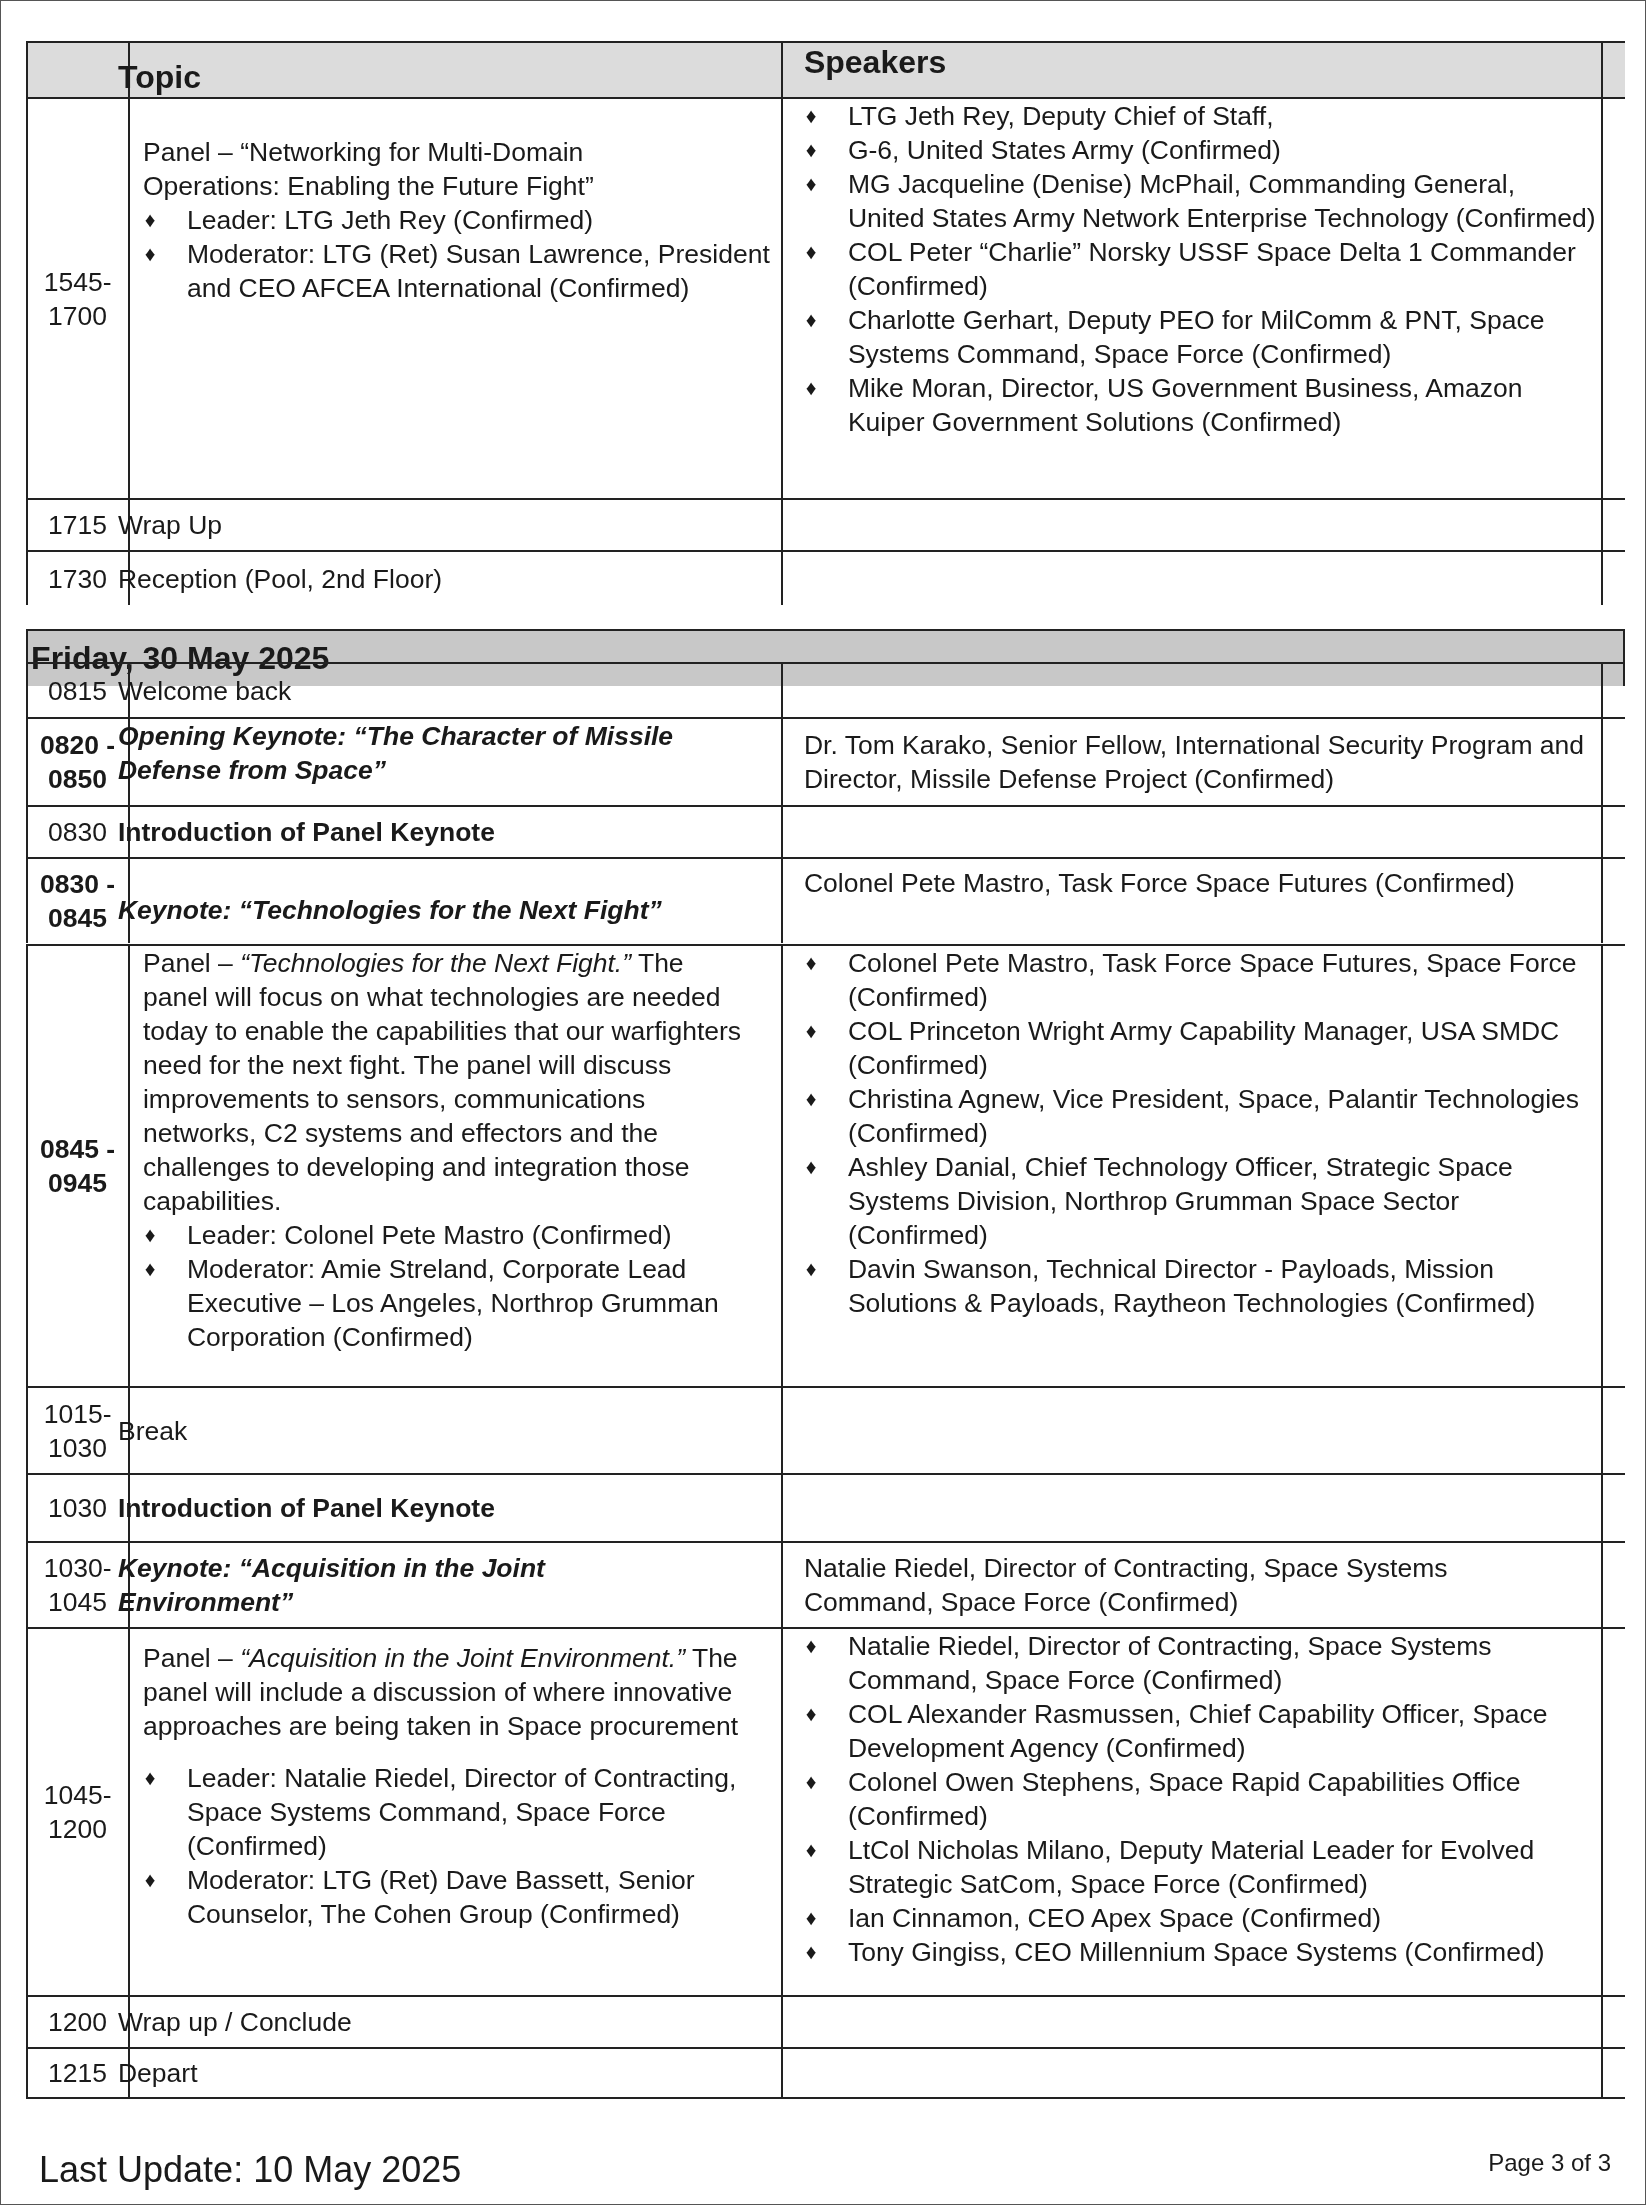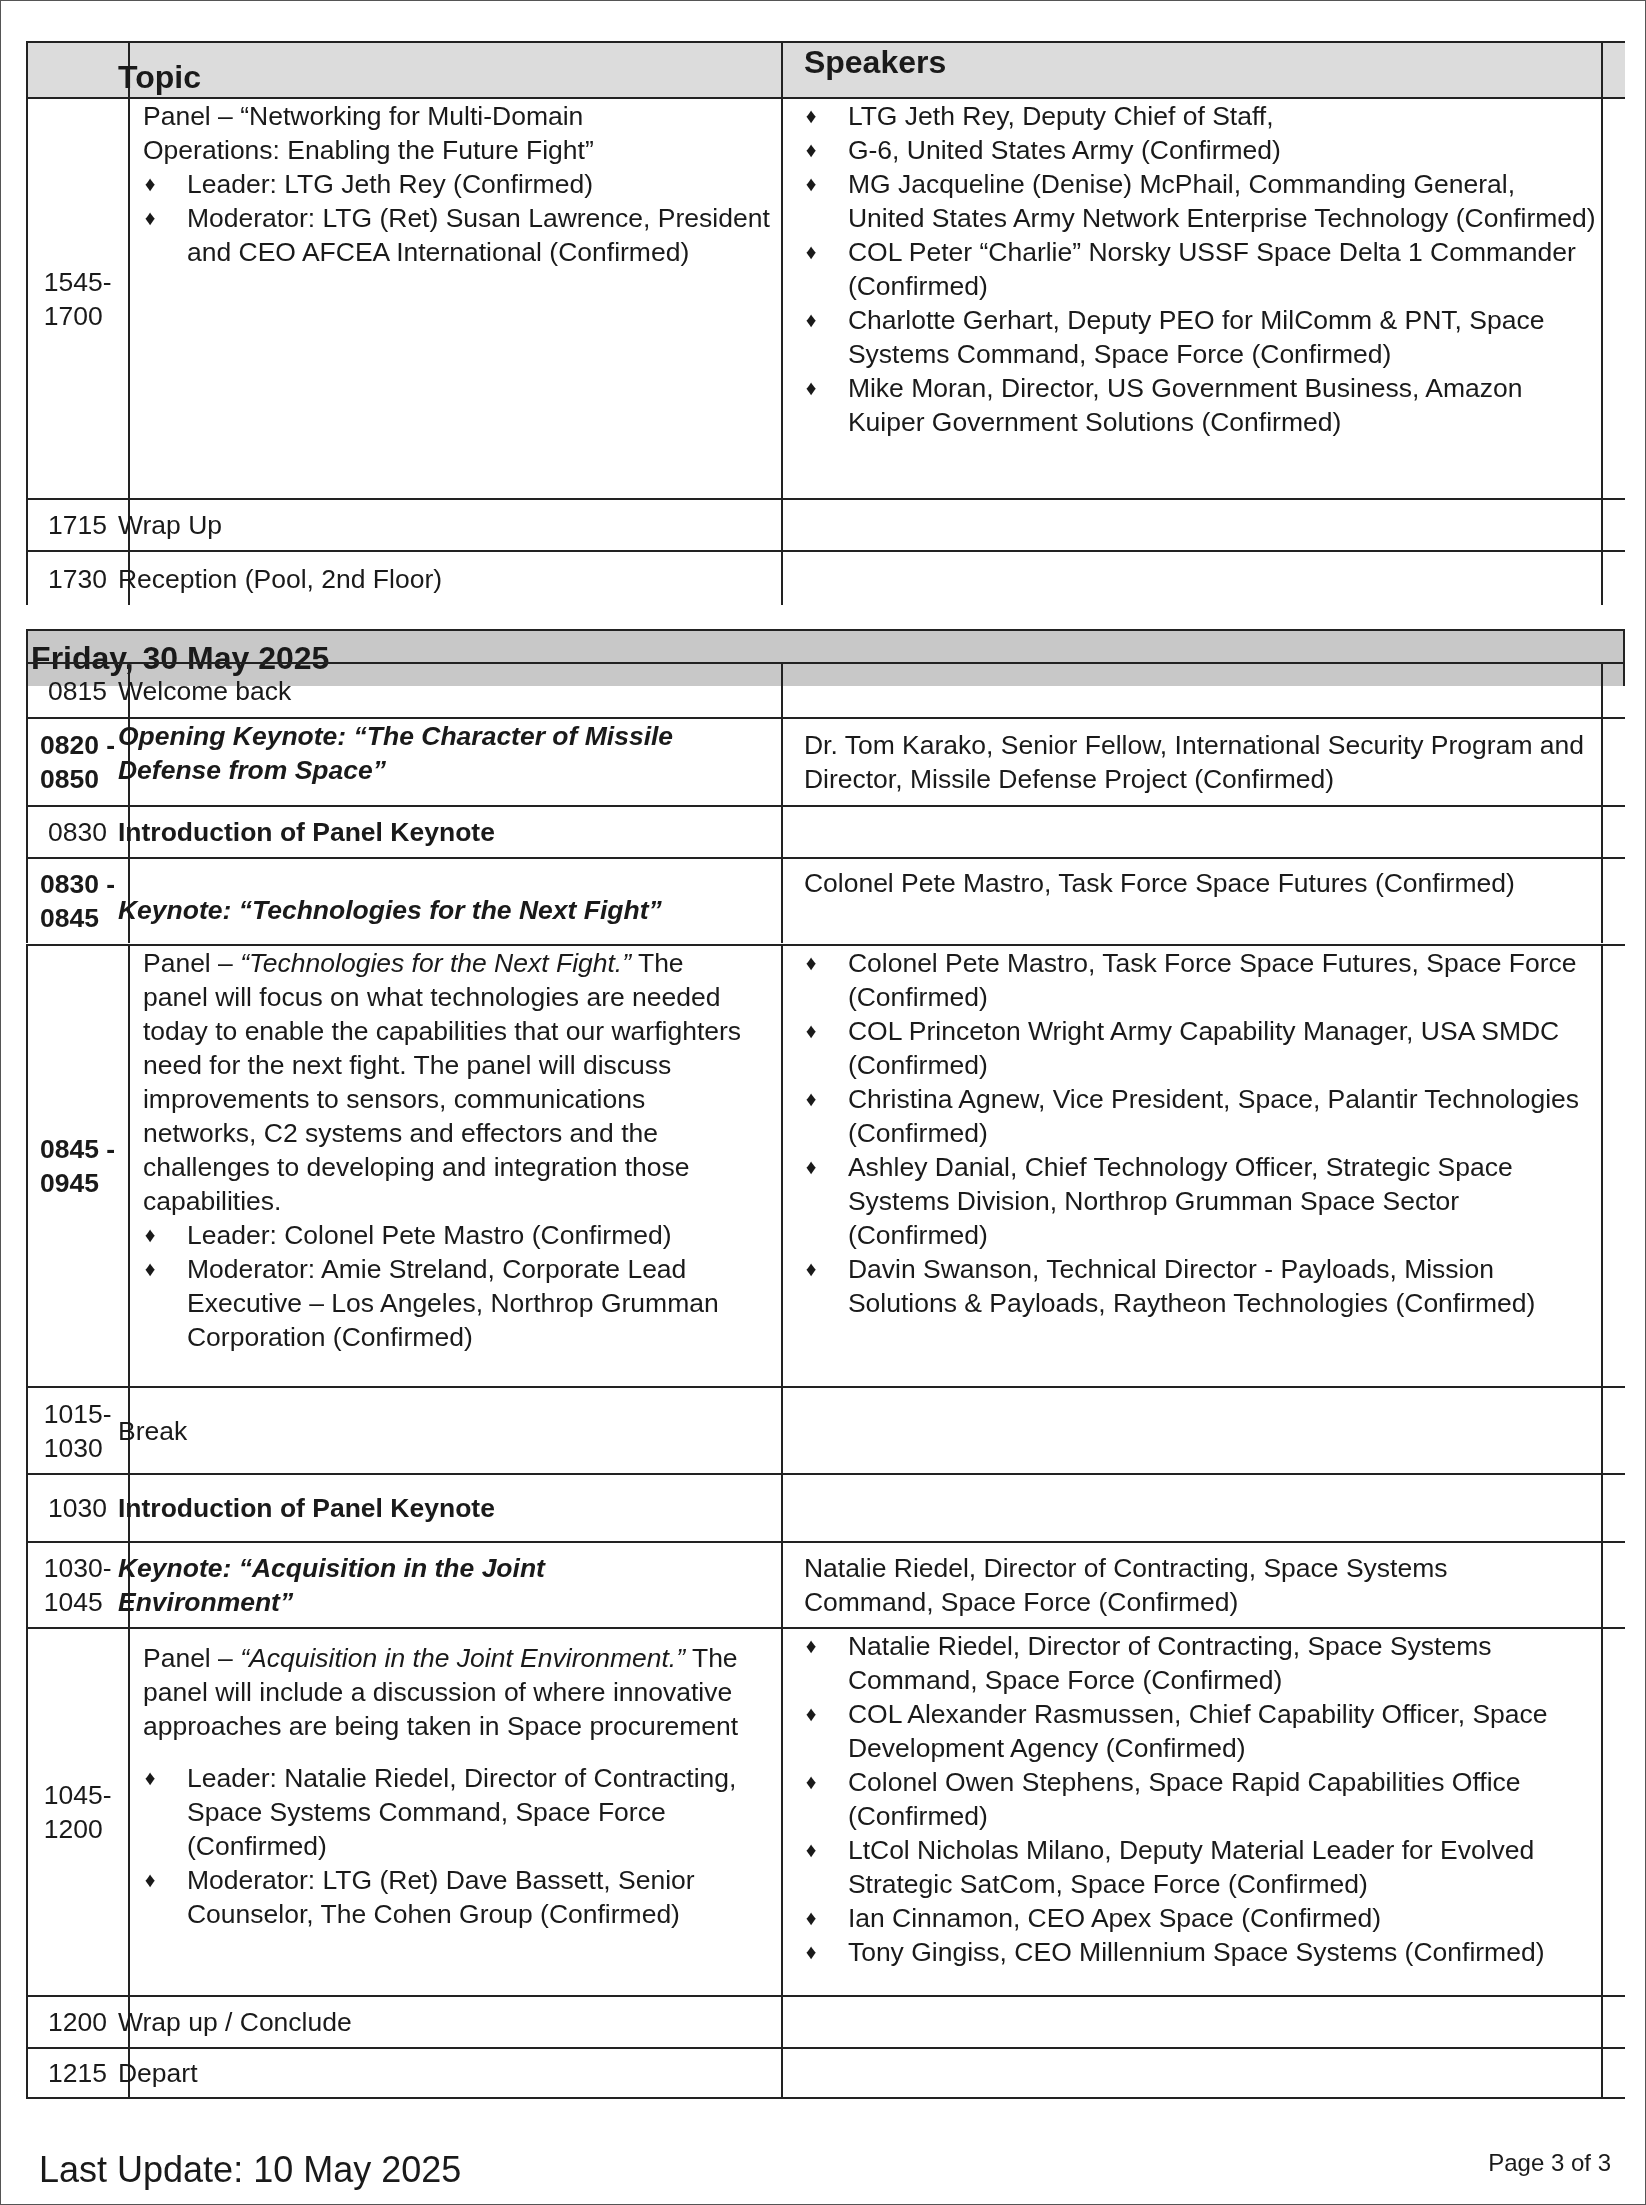--- a/index.html
+++ b/index.html
@@ -5,21 +5,21 @@
   html, body { margin:0; padding:0; background:#fff; }
   body { width:1646px; height:2206px; position:relative; overflow:hidden;
          font-family:"Liberation Sans", sans-serif; color:#1a1a1a; }
   .page-frame { position:absolute; left:0; top:0; width:1644px; height:2203px;
                 border:0.9px solid #555; box-sizing:content-box; }
   .agenda { position:absolute; left:25.6px; top:41px; width:1599px; }
   .row { position:absolute; left:0; width:1599px; border-top:2.6px solid #222; box-sizing:border-box; }
   .row.last { border-bottom:2.6px solid #222; }
   .cell { position:absolute; top:0; bottom:0; box-sizing:border-box; }
   .c1 { left:0; width:104px; border-left:2.6px solid #222; border-right:2.6px solid #222;
-        display:flex; align-items:center; justify-content:center; 
+        display:flex; align-items:center; justify-content:center; text-align:center;
         font-size:26.5px; line-height:34px; }
   .c2 { left:88px; width:669px; border-right:2.6px solid #222; display:flex; align-items:center;
         padding-left:4.4px; font-size:26.5px; line-height:34px; }
   .c3 { left:773px; width:804px; border-right:2.6px solid #222; display:flex; align-items:center;
         padding-left:5.3px; font-size:26.5px; line-height:34px; }
   .c2.top, .c3.top { align-items:flex-start; }
   .hdr { background:#dcdcdc; }
   .hdr .c2, .hdr .c3 { font-weight:bold; font-size:32px; }
   .hdr .c2 { align-items:flex-end; padding-bottom:3.5px; }
   .hdr .c3 { align-items:flex-start; padding-top:1.8px; }
@@ -52,21 +52,21 @@
   </div>
 
   <div class="row" style="top:56px;height:401px;">
     <div class="cell c1">
       <div>
           <span class="stack">1545-</span>
           <span class="stack">1700</span>
         </div>
     </div>
     <div class="cell c2 top">
-      <div style="padding-top:0px;padding-left:25px;">
+      <div style="padding-top:0px;padding-left:25px;margin-top:36px;">
         <div style="width:565px;">Panel – “Networking for Multi-Domain Operations: Enabling the Future Fight”</div>
         <ul class="dia topic-list">
           <li><span class="bul">♦</span><span>Leader: LTG Jeth Rey (Confirmed)</span></li>
           <li><span class="bul">♦</span><span>Moderator: LTG (Ret) Susan Lawrence, President and CEO AFCEA International (Confirmed)</span></li>
         </ul>
       </div>
     </div>
     <div class="cell c3 top">
       <ul class="dia" style="width:794px;">
         <li><span class="bul">♦</span><span>LTG Jeth Rey, Deputy Chief of Staff,</span></li>

